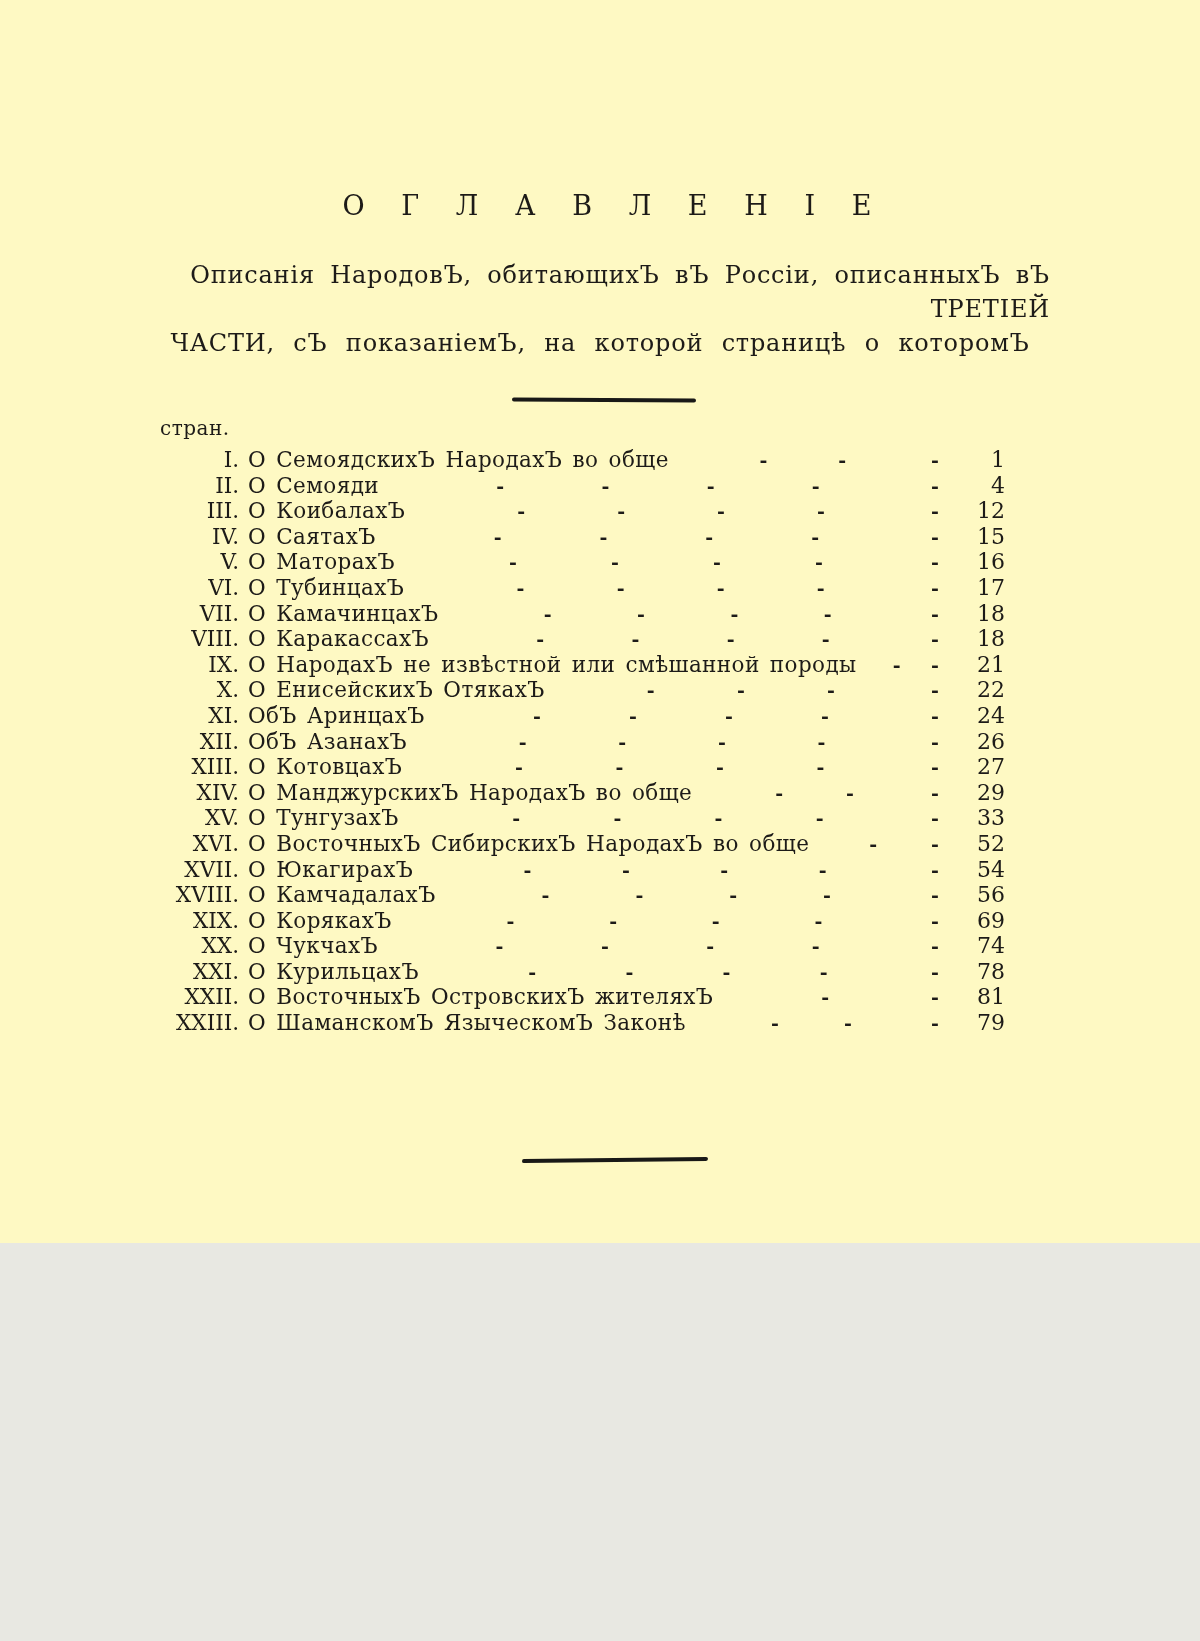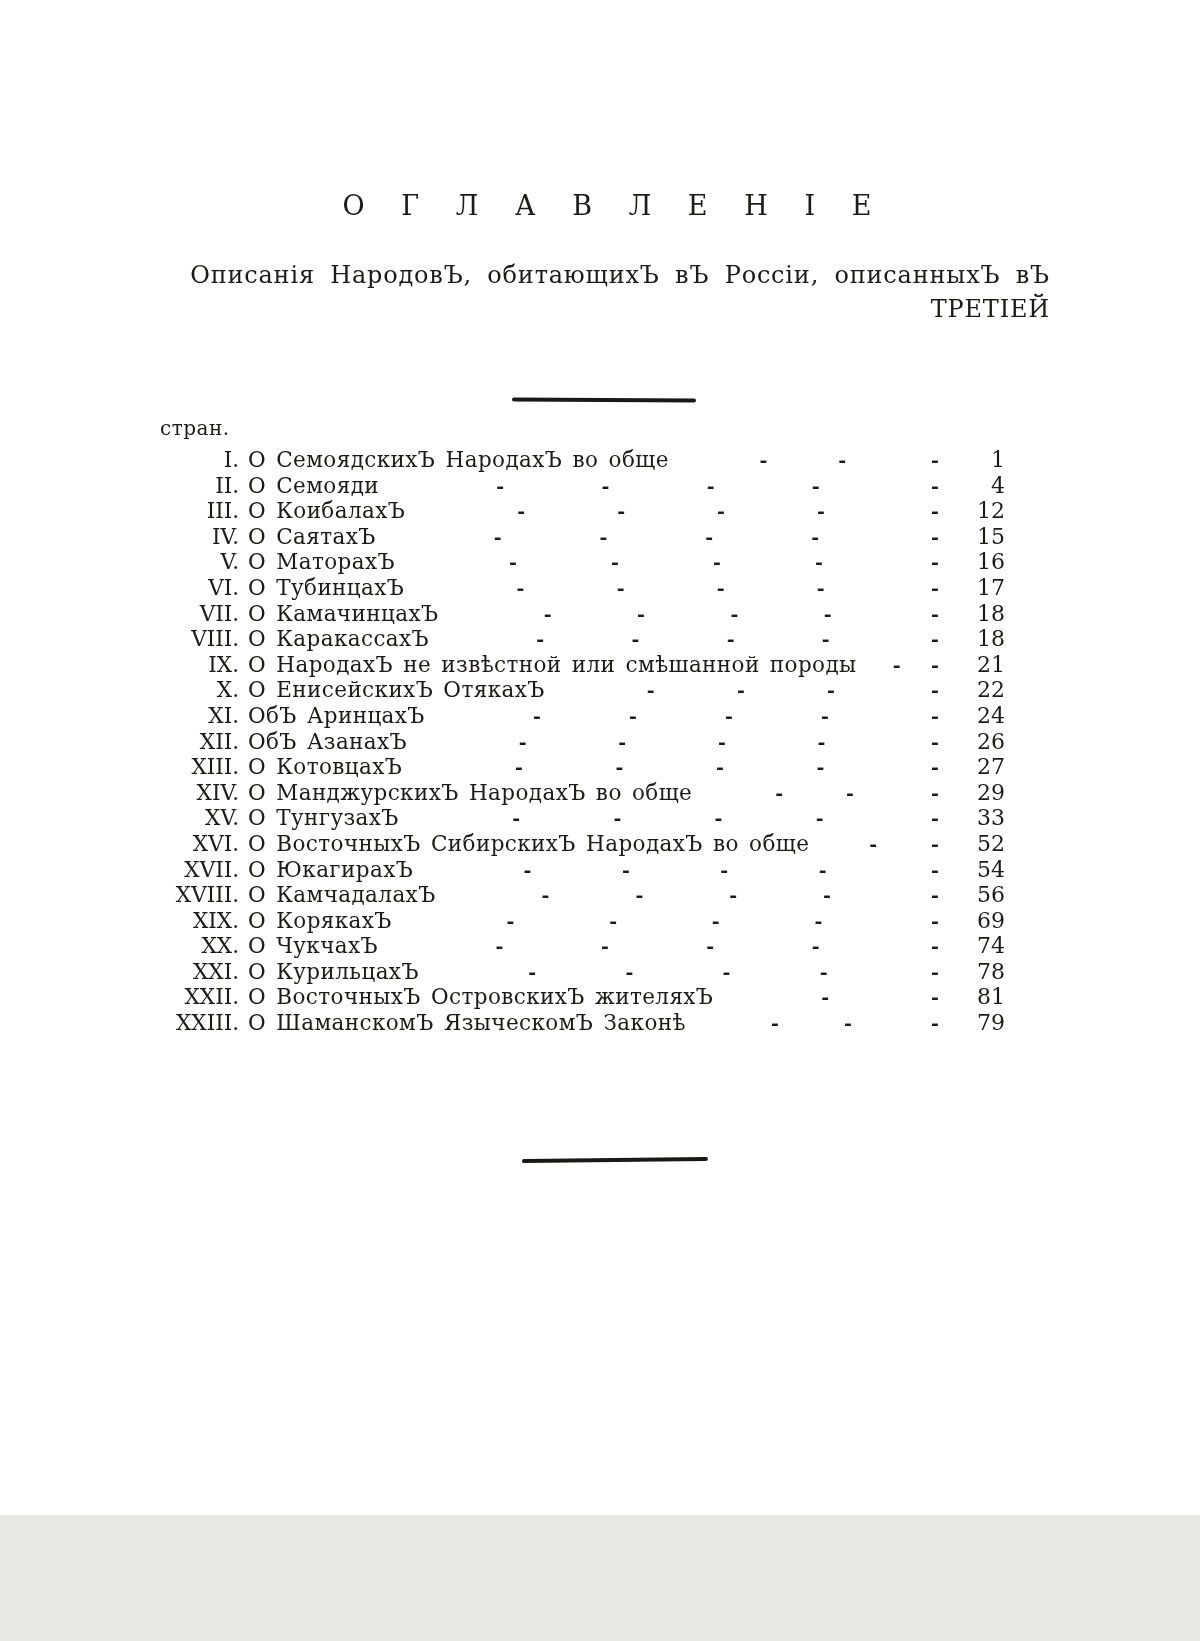--- a/index.html
+++ b/index.html
@@ -3,23 +3,23 @@
 <meta charset="utf-8">
 <style>
   html, body {
     margin: 0;
     padding: 0;
     background: #e8e8e2;
   }
   .page {
     position: relative;
     width: 1200px;
-    height: 1515px;
+    height: 1243px;
     margin: 0 auto;
-    background: #ffffff;
+    background: #fef9c3;
     overflow: hidden;
     font-family: "DejaVu Serif", serif;
     color: #1d1b18;
   }
   .doc-title {
     position: absolute;
     top: 190px;
     left: 0;
     width: 100%;
     margin: 0;
@@ -130,20 +130,21 @@
 </style>
 </head>
 <body>
 
 <div class="page">
 
   <h1 class="doc-title">О Г Л А В Л Е Н І Е</h1>
 
   <div class="subtitle">
     <div class="line-1">Описанія НародовЪ, обитающихЪ вЪ Россіи, описанныхЪ вЪ ТРЕТІЕЙ</div>
+    <div class="line-2">ЧАСТИ, сЪ показаніемЪ, на которой страницѣ о которомЪ</div>
   </div>
 
   <div class="rule rule-top"></div>
 
   <div class="col-header">стран.</div>
 
   <div class="toc-rows" id="toc-rows">
       <div class="toc-row">
         <span class="toc-num">I.</span>
         <span class="toc-title">О СемоядскихЪ НародахЪ во обще</span>

